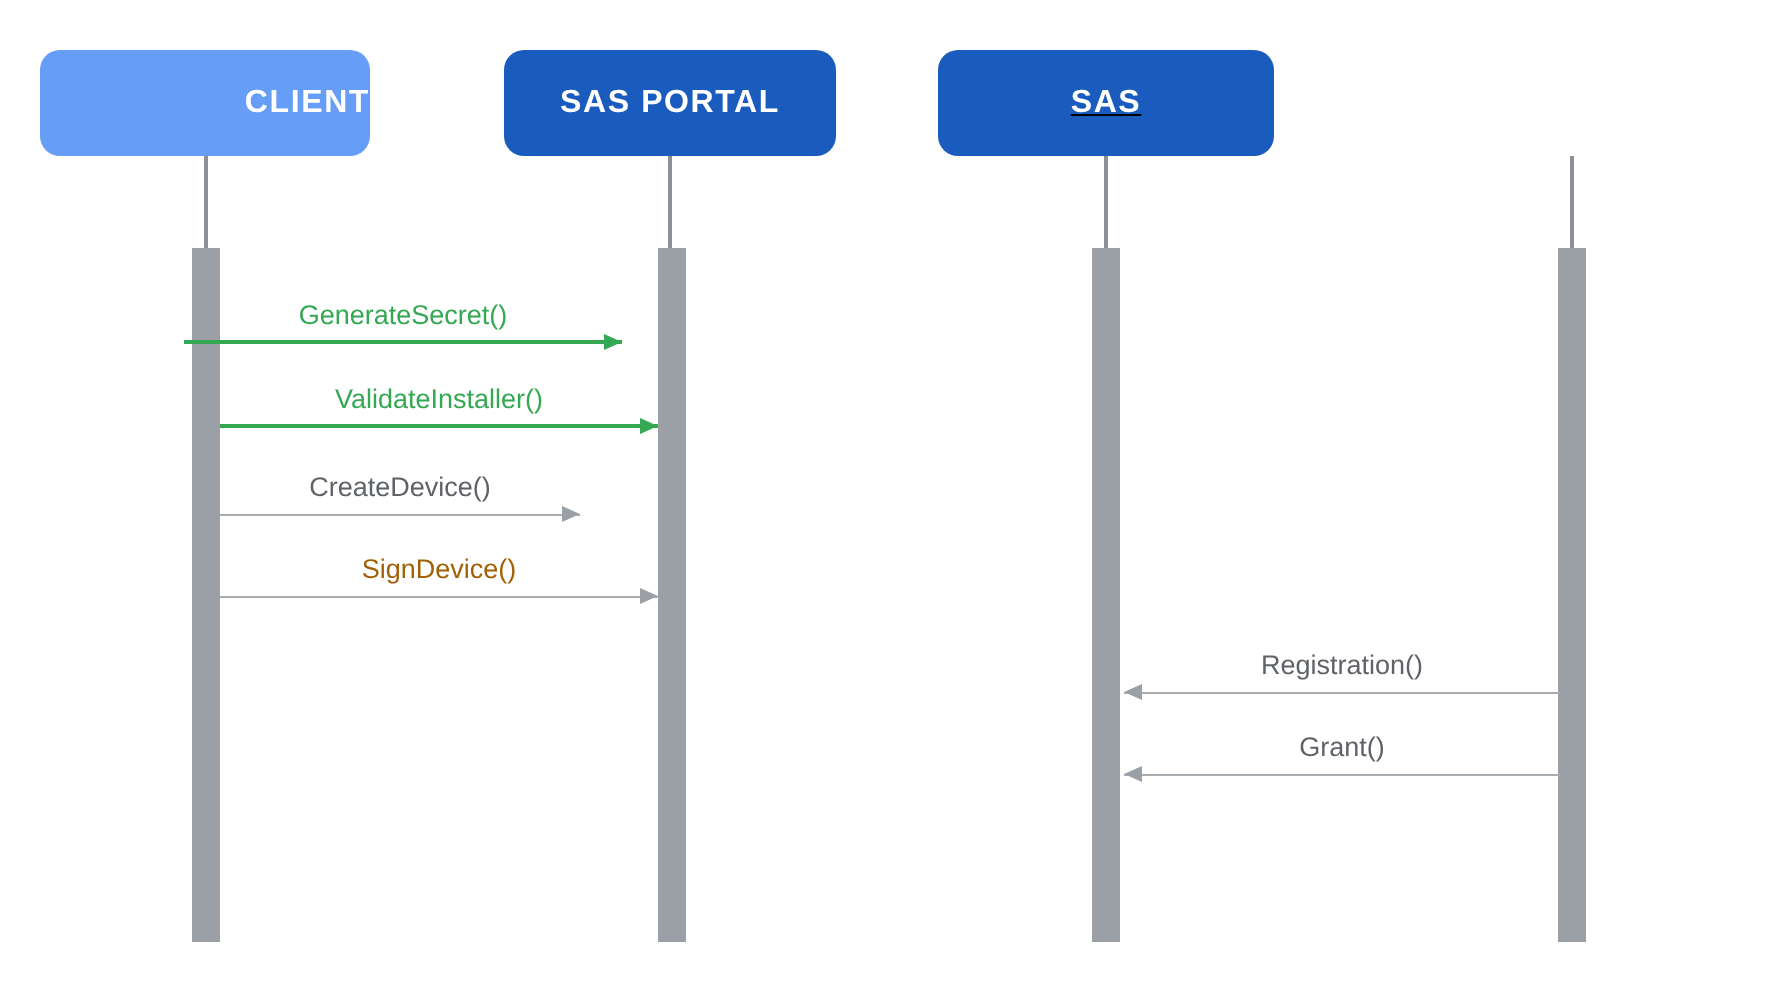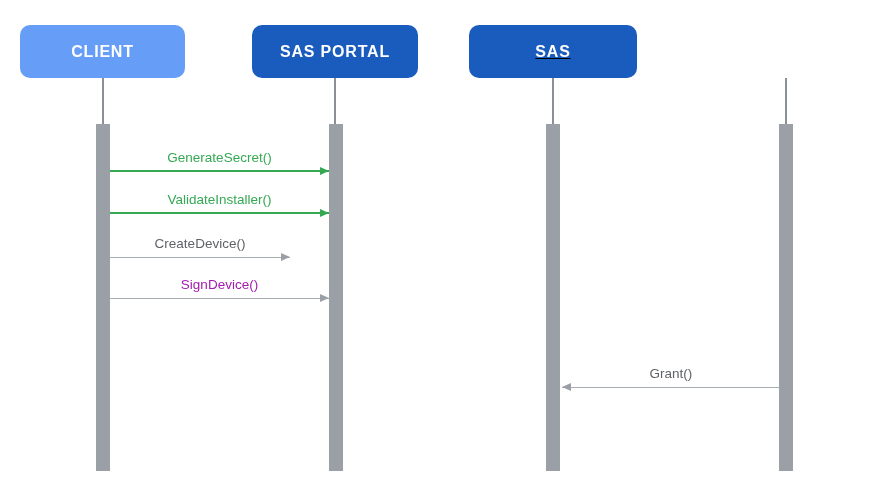--- a/index.html
+++ b/index.html
@@ -8,21 +8,21 @@
     font-family:"Liberation Sans", sans-serif; overflow:hidden;
   }
   
   .actor-box {
     position:absolute; top:25px; height:53px; border-radius:10px;
     display:flex; align-items:center; justify-content:center;
   }
   .actor-label {
     color:#ffffff; font-size:16px; font-weight:700; letter-spacing:0.8px;
   }
-  .actor-0 { left:20px;  width:165px; }
+  .actor-0 { left:20px;  width:165px;justify-content:flex-end; }
   .actor-1 { left:252px; width:166px;justify-content:center; }
   .actor-2 { left:469px; width:168px; }
   .actor-3 { left:701px; width:169px; }
   
   .lifeline-stub { position:absolute; top:78px; height:47px; width:2px; background:#8a9096; }
   .stub-0 { left:102px; } .stub-1 { left:334px; } .stub-2 { left:552px; } .stub-3 { left:785px; }
   
   .activation-bar { position:absolute; top:124px; height:347px; width:14px; background:#9aa0a6; }
   .bar-0 { left:96px; } .bar-1 { left:329px; } .bar-2 { left:546px; } .bar-3 { left:779px; }
   
@@ -30,21 +30,21 @@
   .msg-label {
     position:absolute; left:0; right:0; bottom:7px; text-align:center;
     font-size:13.5px; white-space:nowrap;
   }
   .msg-line { position:absolute; left:0; right:0; bottom:0; height:2px; }
   .msg-head { position:absolute; bottom:-3px; width:0; height:0;
               border-top:4px solid transparent; border-bottom:4px solid transparent; }
   .dir-right .msg-head { right:0; border-left-width:9px; border-left-style:solid; }
   .dir-left  .msg-head { left:0;  border-right-width:9px; border-right-style:solid; }
   
-  .msg-0 { left:110px; width:219px; top:148px; }
+  .msg-0 { left:92px; width:219px; top:148px; }
   .msg-1 { left:110px; width:219px; top:190px; }
   .msg-2 { left:110px; width:180px; top:234px; }
   .msg-3 { left:110px; width:219px; top:275px; }
   .msg-4 { left:562px; width:218px; top:323px; }
   .msg-5 { left:562px; width:218px; top:364px; }
   .msg-2 .msg-line, .msg-3 .msg-line, .msg-4 .msg-line, .msg-5 .msg-line { height:1.5px; }
 </style>
 </head>
 <body>
 
@@ -79,21 +79,26 @@
     <div class="msg-label" style="color: rgb(52, 168, 83);">ValidateInstaller()</div>
     <div class="msg-line" style="background: rgb(52, 168, 83);"></div>
     <div class="msg-head" style="border-left-color: rgb(52, 168, 83); border-right-color: rgb(52, 168, 83);"></div>
   </div>
   <div class="message dir-right msg-2">
     <div class="msg-label" style="color: rgb(95, 99, 104);">CreateDevice()</div>
     <div class="msg-line" style="background: rgb(168, 173, 178);"></div>
     <div class="msg-head" style="border-left-color: rgb(154, 160, 166); border-right-color: rgb(154, 160, 166);"></div>
   </div>
   <div class="message dir-right msg-3">
-    <div class="msg-label" style="color: #a21caf; margin-top: 36px;">SignDevice()</div>
+    <div class="msg-label" style="color: #a16207; margin-top: 36px;">SignDevice()</div>
+    <div class="msg-line" style="background: rgb(168, 173, 178);"></div>
+    <div class="msg-head" style="border-left-color: rgb(154, 160, 166); border-right-color: rgb(154, 160, 166);"></div>
+  </div>
+  <div class="message dir-left msg-4">
+    <div class="msg-label" style="color: rgb(95, 99, 104);">Registration()</div>
     <div class="msg-line" style="background: rgb(168, 173, 178);"></div>
     <div class="msg-head" style="border-left-color: rgb(154, 160, 166); border-right-color: rgb(154, 160, 166);"></div>
   </div>
   <div class="message dir-left msg-5">
     <div class="msg-label" style="color: rgb(95, 99, 104); margin-top: 28px;">Grant()</div>
     <div class="msg-line" style="background: rgb(168, 173, 178);"></div>
     <div class="msg-head" style="border-left-color: rgb(154, 160, 166); border-right-color: rgb(154, 160, 166);"></div>
   </div>
 
 </div>

